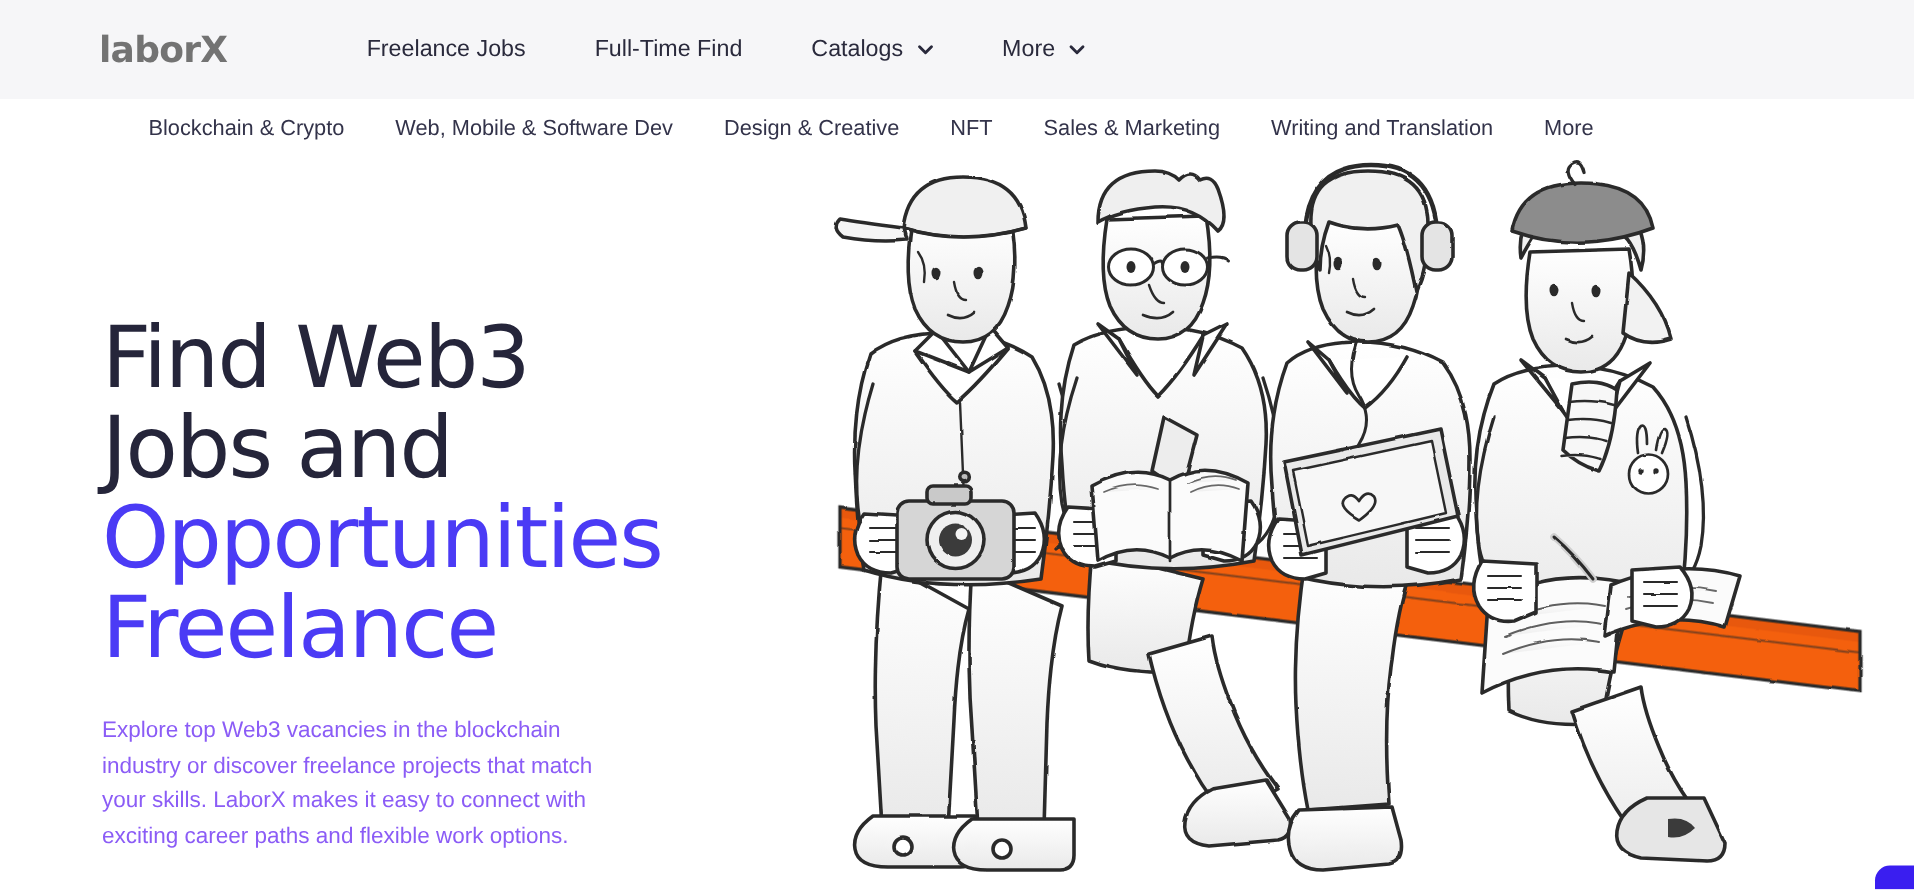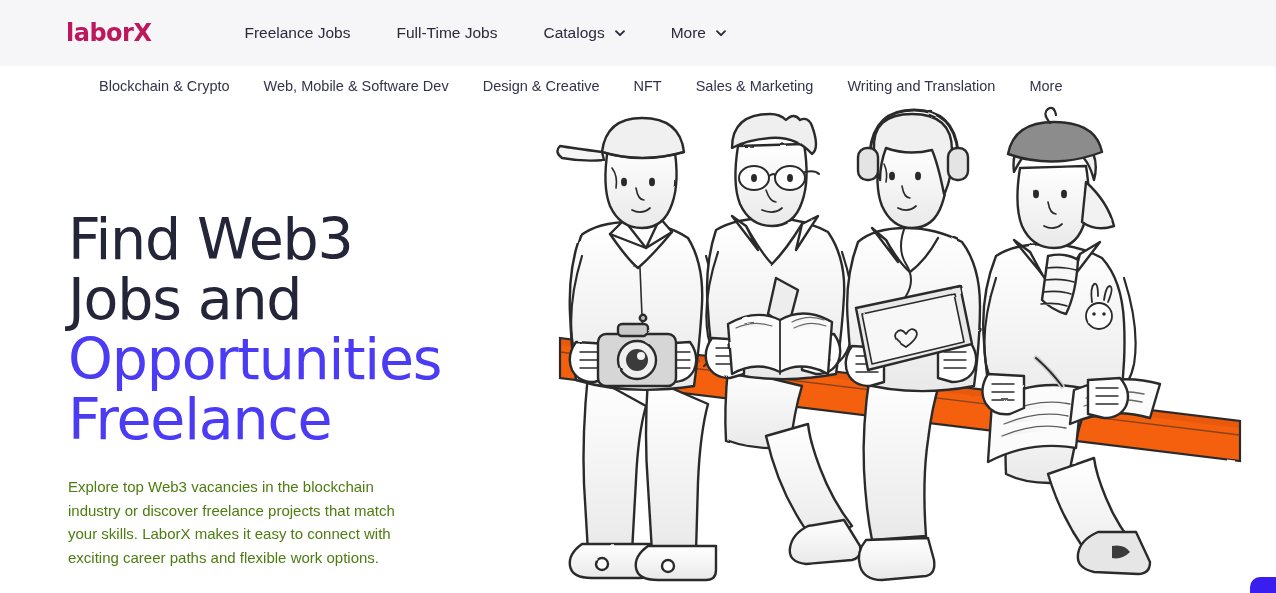--- a/index.html
+++ b/index.html
@@ -22,21 +22,21 @@
     align-items: center;
     padding: 0 85px 0 66px;
     position: relative;
   }
 
   .logo {
     font-family: "DejaVu Sans", sans-serif;
     font-size: 24px;
     font-weight: 700;
     letter-spacing: -0.5px;
-    color: #be185d;
+    color: #737373;
     line-height: 1;
     cursor: pointer;
     user-select: none;
   }
 
   .mainnav {
     display: flex;
     align-items: center;
     margin-left: 70px;
     gap: 0;
@@ -137,21 +137,21 @@
     letter-spacing: -1.2px;
     color: #25253a;
   }
   .headline .accent { color: #4b3bf5; display: block; }
   .headline .plain { display: block; }
 
   .subcopy {
     margin-top: 26px;
     font-size: 15px;
     line-height: 23.5px;
-    color: #4d7c0f;
+    color: #8b5cf6;
     max-width: 345px;
   }
 
   
   .illustration {
     position: absolute;
     right: 0;
     top: 0;
     bottom: 0;
     left: 540px;
@@ -180,21 +180,21 @@
 
   <div class="logo">laborX</div>
 
   <nav class="mainnav">
 
     <div class="mainnav-item">
       <span>Freelance Jobs</span>
     </div>
 
     <div class="mainnav-item">
-      <span>Full-Time Jobs</span>
+      <span>Full-Time Find</span>
     </div>
 
     <div class="mainnav-item">
       <span>Catalogs</span>
       <span class="chev">
         <svg viewBox="0 0 12 12" width="12" height="12" aria-hidden="true">
           <path d="M2 4.2 L6 8.2 L10 4.2" fill="none" stroke="#2a2a3c" stroke-width="1.9" stroke-linecap="round" stroke-linejoin="round"></path>
         </svg>
       </span>
     </div>

